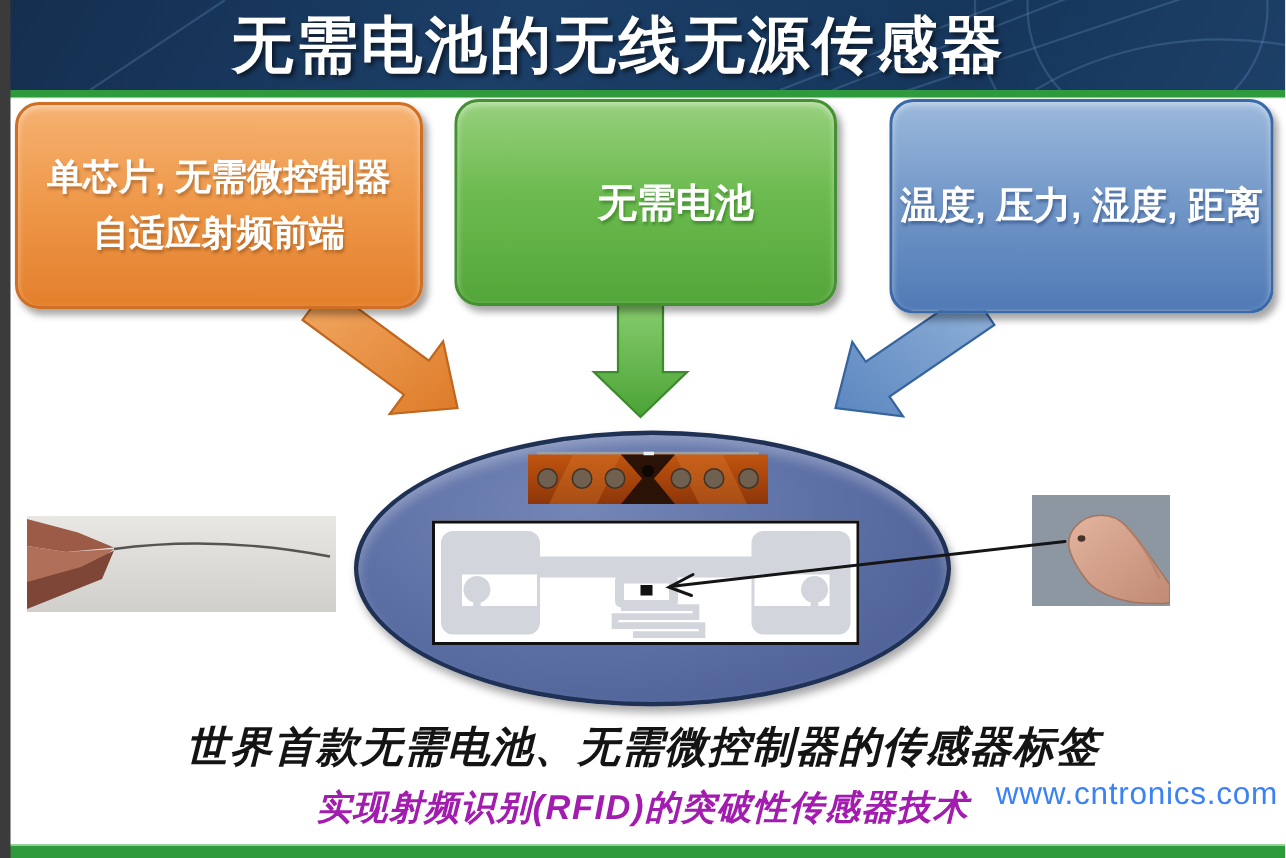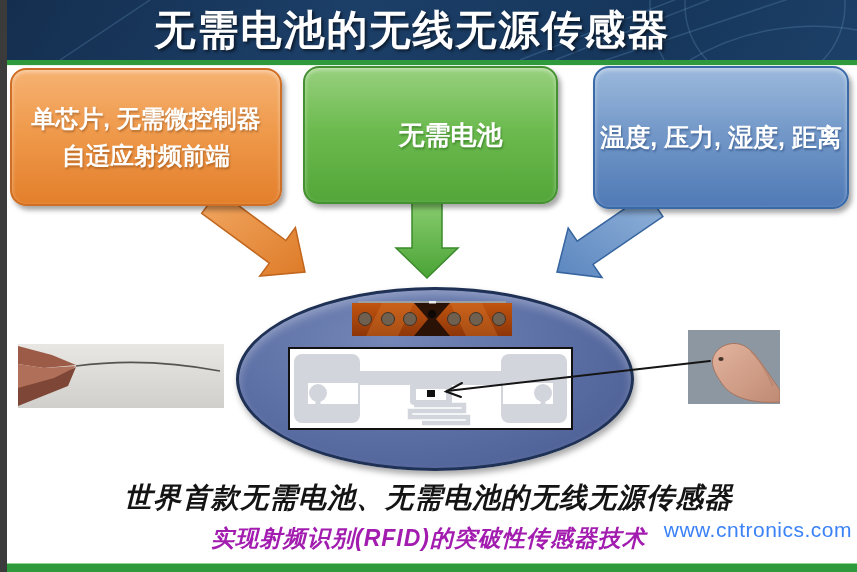--- a/index.html
+++ b/index.html
@@ -207,19 +207,19 @@
     </svg>
   </div>
 
   <svg class="layer" width="857" height="572" viewBox="0 0 857 572">
     <g stroke="#151515" stroke-width="2" fill="none" stroke-linecap="round">
       <path d="M710,361 L447,391"></path>
       <path d="M462,383 L446,391.5 L461,397"></path>
     </g>
   </svg>
 
-  <div class="headline">世界首款无需电池、无需电池的无线无源传感器</div>
+  <div class="headline">世界首款无需电池、无需微控制器的传感器标签</div>
   <div class="subline">实现射频识别(RFID)的突破性传感器技术</div>
   <div class="watermark">www.cntronics.com</div>
 
   <div class="bottombar"></div>
   <div class="leftstrip"></div>
 </div>
 
 </body></html>

